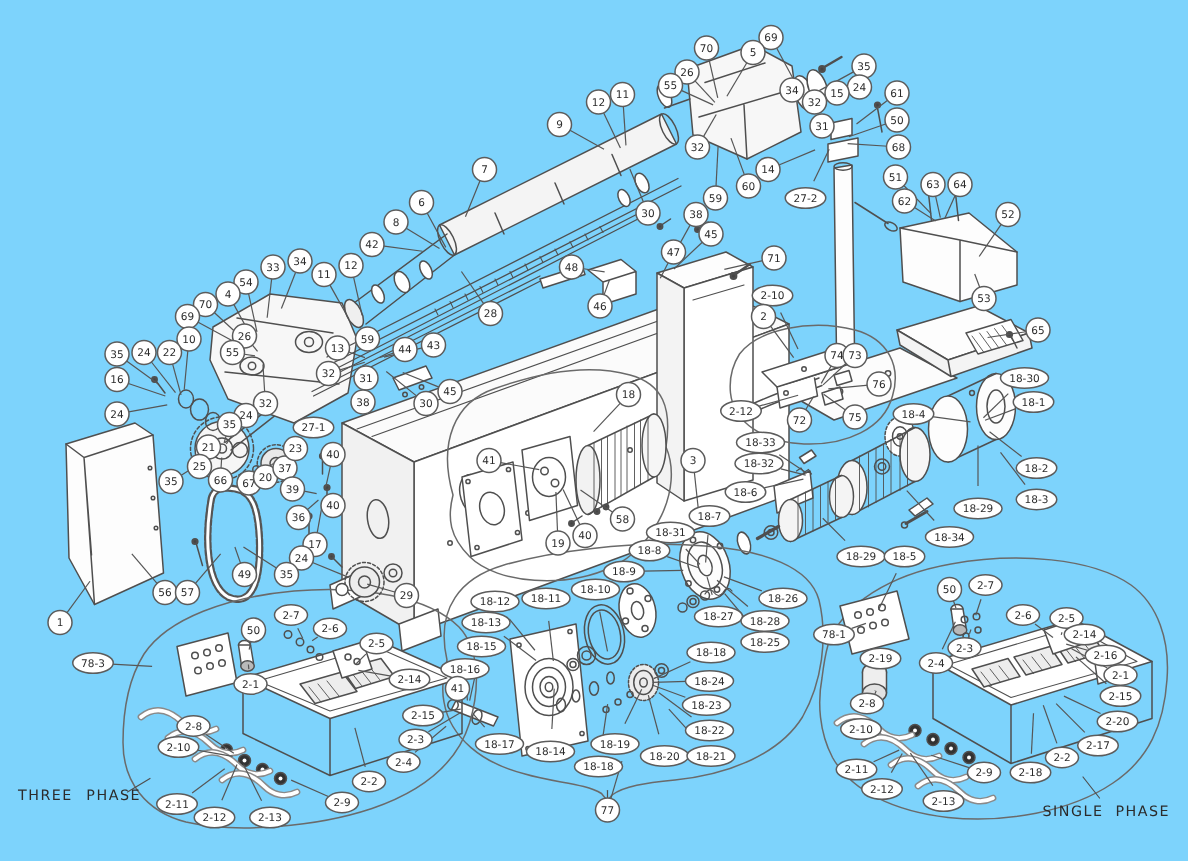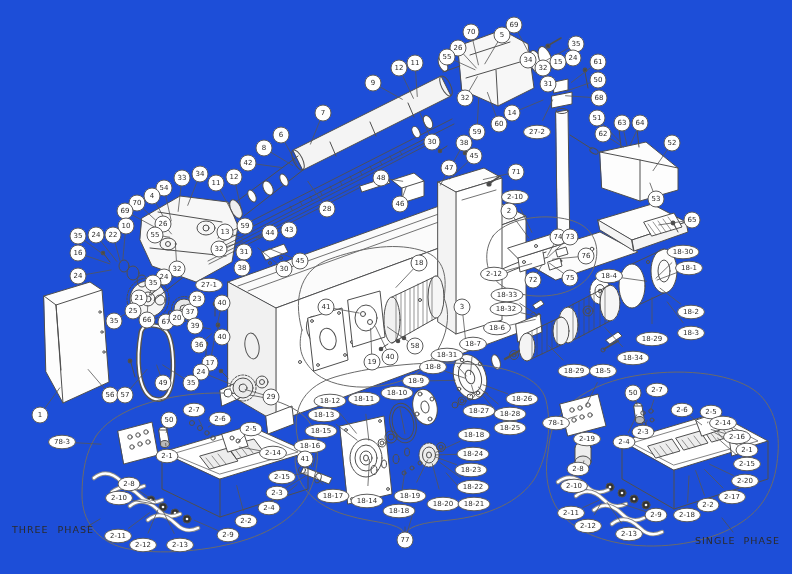--- a/index.html
+++ b/index.html
@@ -1,16 +1,16 @@
 <!DOCTYPE html>
 <html><head>
 <meta charset="utf-8">
 <style>
   html,body{margin:0;padding:0;background:#fff;}
-  #stage{position:relative;width:792px;height:574px;background:#1d4ed8;overflow:hidden;
+  #stage{position:relative;width:792px;height:574px;background:#7dd3fc;overflow:hidden;
          font-family:"DejaVu Sans", sans-serif;}
   svg{display:block}
   .art path,.art line,.art ellipse,.art circle,.art rect,.art polygon{vector-effect:none}
   text{user-select:none}
 </style>
 </head>
 <body>
 
 <div id="stage">
 <svg id="scene" width="792" height="574" viewBox="0 0 792 574">

